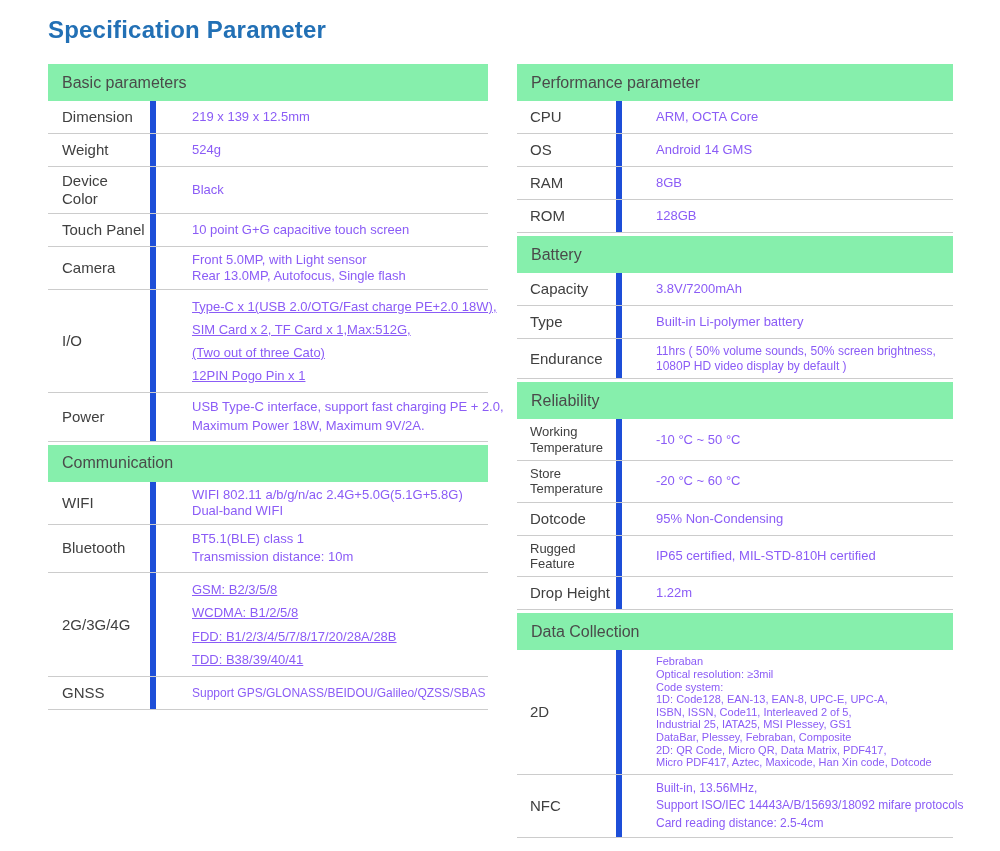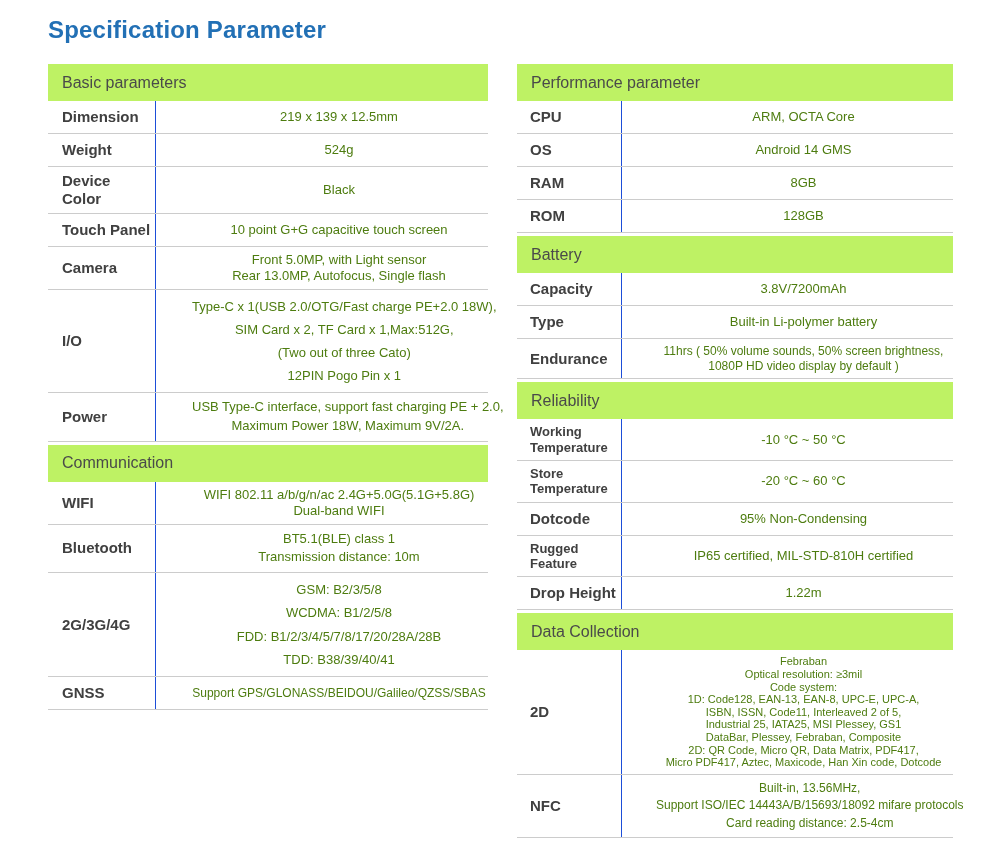--- a/index.html
+++ b/index.html
@@ -15,58 +15,57 @@
     position: absolute; left: 48px; top: 16px;
     font-size: 24px; font-weight: bold; color: #2270b5;
     letter-spacing: 0.2px;
   }
   .col { position: absolute; top: 64px; }
   .col-left  { left: 48px;  width: 440px; }
   .col-right { left: 517px; width: 436px; }
 
   .section + .section { margin-top: 3px; }
   .section-header {
-    height: 37px; background: #bef264;
+    height: 37px; background: #86efac;
     display: flex; align-items: center;
     padding-left: 14px;
     font-size: 16px; color: #4a4a4a; font-weight: 500;
   }
   .spec-row {
     display: flex; align-items: stretch;
     border-bottom: 1px solid #cccccc;
     min-height: 33px;
   }
   .cell-label {
     flex: 0 0 108px; width: 108px;
-    border-right: 1px solid #1d4ed8;
+    border-right: 6px solid #1d4ed8;
     display: flex; align-items: center;
     padding: 5px 4px 5px 14px;
-    font-size: 15px; font-weight: 700; color: #404040;
+    font-size: 15px; font-weight: 400; color: #404040;
     line-height: 1.2;
   }
   .col-right .cell-label { flex-basis: 105px; width: 105px; padding-left: 13px; }
   .cell-label.lbl-small { font-size: 13px; line-height: 1.18; }
   .cell-value {
     flex: 1 1 auto;
     display: flex; flex-direction: column; justify-content: center;
     padding: 5px 2px 5px 36px;
-    color: #4d7c0f;
-    text-align: center;
+    color: #8b5cf6;
   }
   .col-right .cell-value { padding-left: 34px; }
   .value-line { white-space: nowrap; }
 
   
   .v-n { font-size: 13px; }
   .v-s { font-size: 12px; }
   .v-t { font-size: 11px; }
   
   .s-t .value-line { line-height: 1.22; }
   .s-m .value-line { line-height: 1.45; }
-  .s-w .value-line { line-height: 1.78; }
+  .s-w .value-line { line-height: 1.78; text-decoration: underline; }
   .v-t .value-line { line-height: 1.15; }
 </style>
 </head>
 <body>
 
 <div class="page-title">Specification Parameter</div>
 
 <div class="col col-left">
     <div class="section">
       <div class="section-header">Basic parameters</div>

